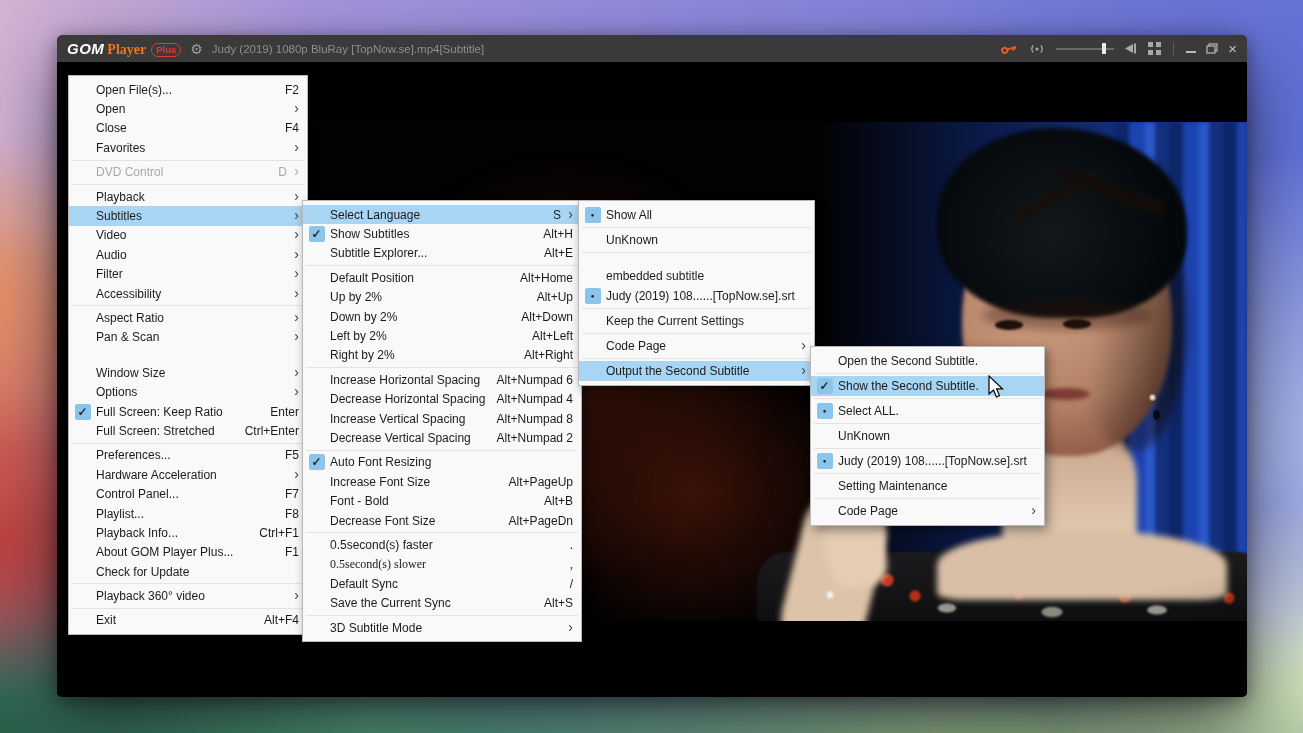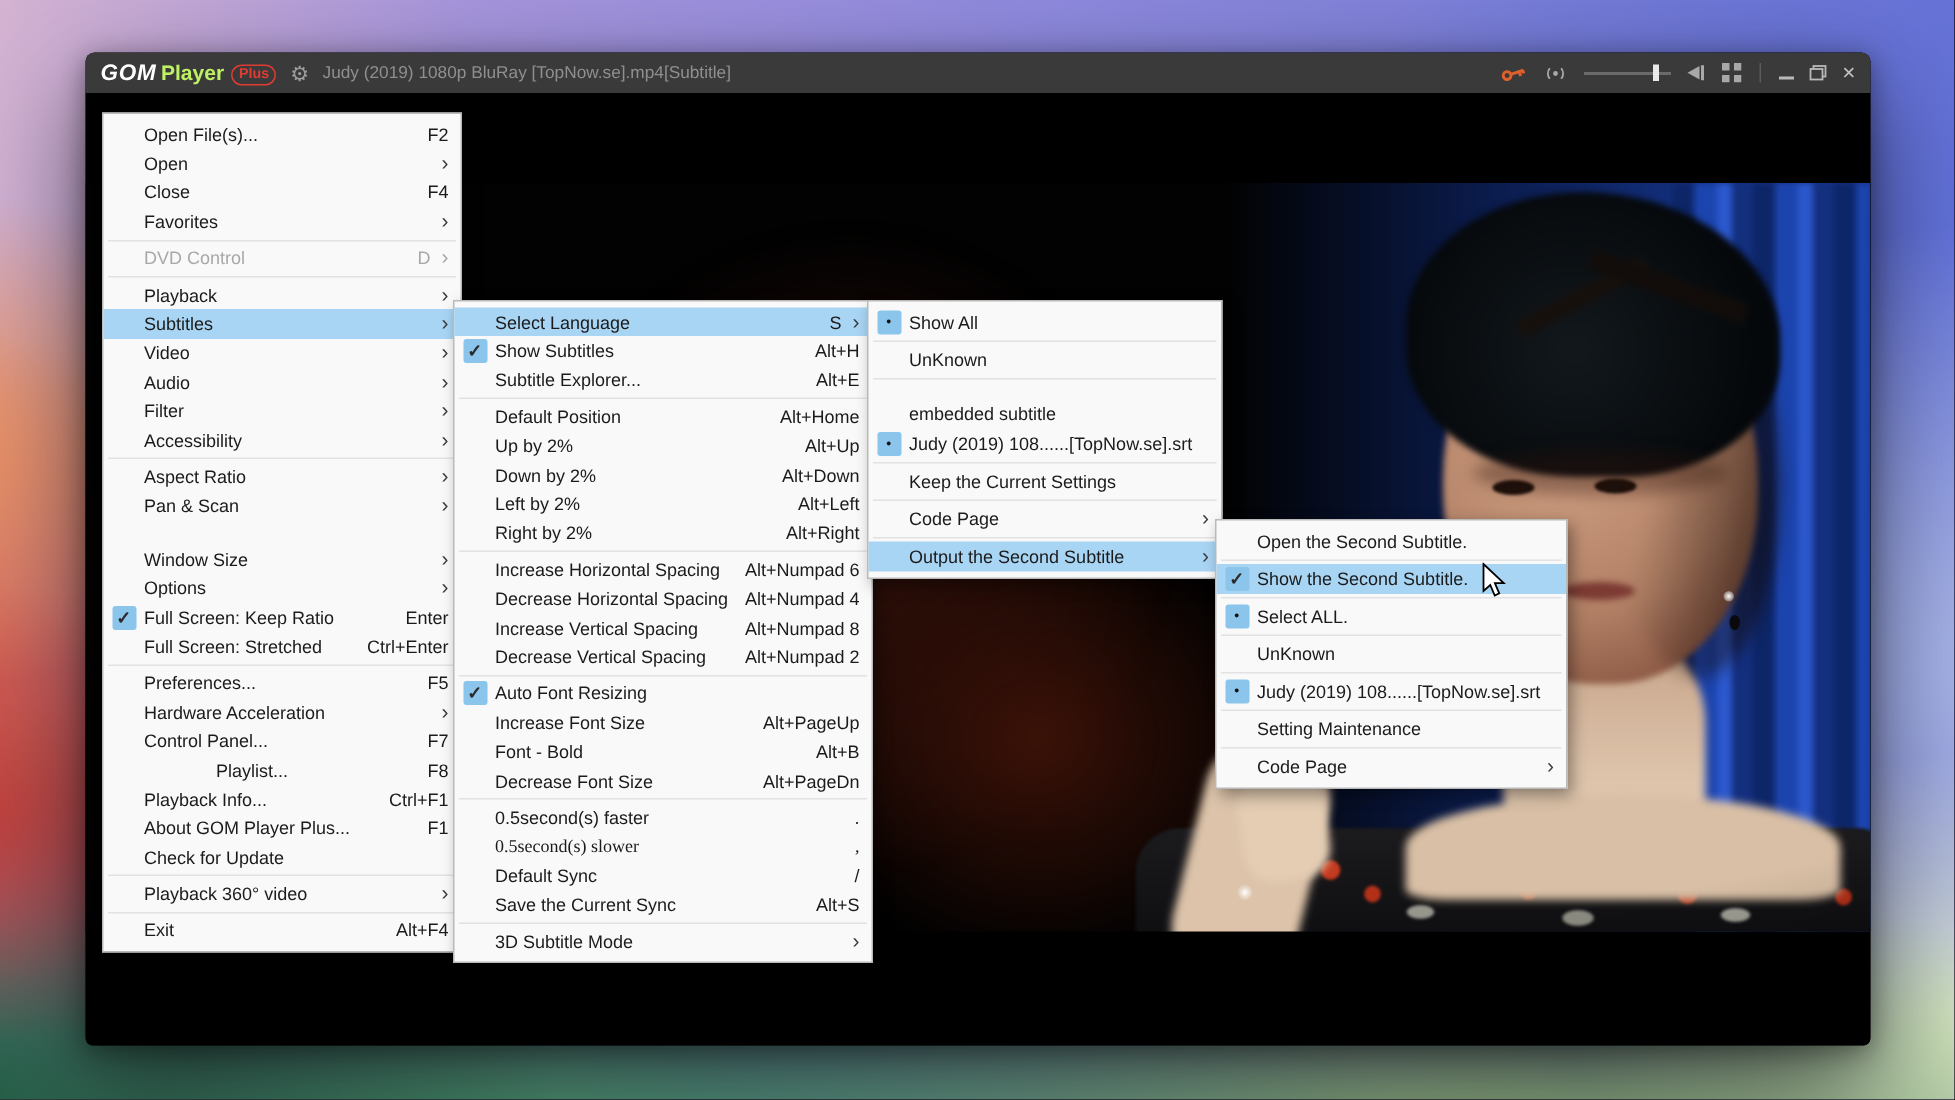--- a/index.html
+++ b/index.html
@@ -14,21 +14,21 @@
       radial-gradient(420px 260px at 103% 93%, #e6f1d2 0%, rgba(230,241,210,0) 70%),
       radial-gradient(520px 420px at 104% 60%, #aebce9 0%, rgba(174,188,233,0) 70%),
       radial-gradient(600px 500px at 103% 22%, #5e6fd8 0%, rgba(94,111,216,0) 75%),
       linear-gradient(100deg, #d4b3d2 0%, #a695dd 22%, #8f8ade 48%, #7b7fd8 72%, #6f74d2 100%);}
   
   .window{position:absolute;left:57px;top:35px;width:1190px;height:662px;border-radius:6px 6px 5px 5px;
     overflow:hidden;box-shadow:0 28px 70px rgba(0,0,0,.55), 0 4px 18px rgba(0,0,0,.4);background:#000;}
   .titlebar{height:27px;background:#3a3a3a;display:flex;align-items:center;padding:0 10px;gap:7px;}
   .logo{display:flex;align-items:baseline;gap:3px;flex:none;}
   .logo .gom{color:#fff;font-weight:bold;font-style:italic;font-size:15px;letter-spacing:.5px;}
-  .logo .player{color:#bef264;font-weight:bold;font-size:14px;}
+  .logo .player{color:#f97316;font-weight:bold;font-size:14px;font-family:Liberation Serif, serif;}
   .badge{color:var(--badge);border:1.5px solid var(--badge);border-radius:7px;font-size:9.5px;font-weight:bold;
     padding:0 4px;line-height:12px;margin-left:2px;transform:translateY(-1px);}
   .gear{color:#9d9d9d;font-size:14px;line-height:14px;margin:0 2px;}
   .vtitle{color:var(--title_text);font-size:11.5px;white-space:nowrap;overflow:hidden;flex:1;}
   .tb-right{display:flex;align-items:center;gap:10px;flex:none;}
   .keyicon svg,.bcast svg,.pinicon svg,.gridicon svg,.resticon svg{display:block;}
   .vslider{position:relative;width:58px;height:11px;}
   .vslider .track{position:absolute;left:0;right:0;top:5px;height:2px;background:#6b6b6b;}
   .vslider .handle{position:absolute;left:46px;top:0;width:4px;height:11px;background:#e9e9e9;}
   .tbdiv{width:1px;height:13px;background:#5b5b5b;margin:0 2px;}
@@ -346,21 +346,21 @@
             <span class="arrow">›</span>
           </span>
         </div>
         <div class="menu-item" style="height: 19.4px;">
           <span class="gutter"></span>
           <span class="lab">Control Panel...</span>
           <span class="rt">
             <span class="sc">F7</span>
           </span>
         </div>
-        <div class="menu-item" style="height: 19.4px; gap: 48px;">
+        <div class="menu-item" style="height: 19.4px;">
           <span class="gutter"></span>
           <span class="lab">Playlist...</span>
           <span class="rt">
             <span class="sc">F8</span>
           </span>
         </div>
         <div class="menu-item" style="height: 19.4px;">
           <span class="gutter"></span>
           <span class="lab">Playback Info...</span>
           <span class="rt">

